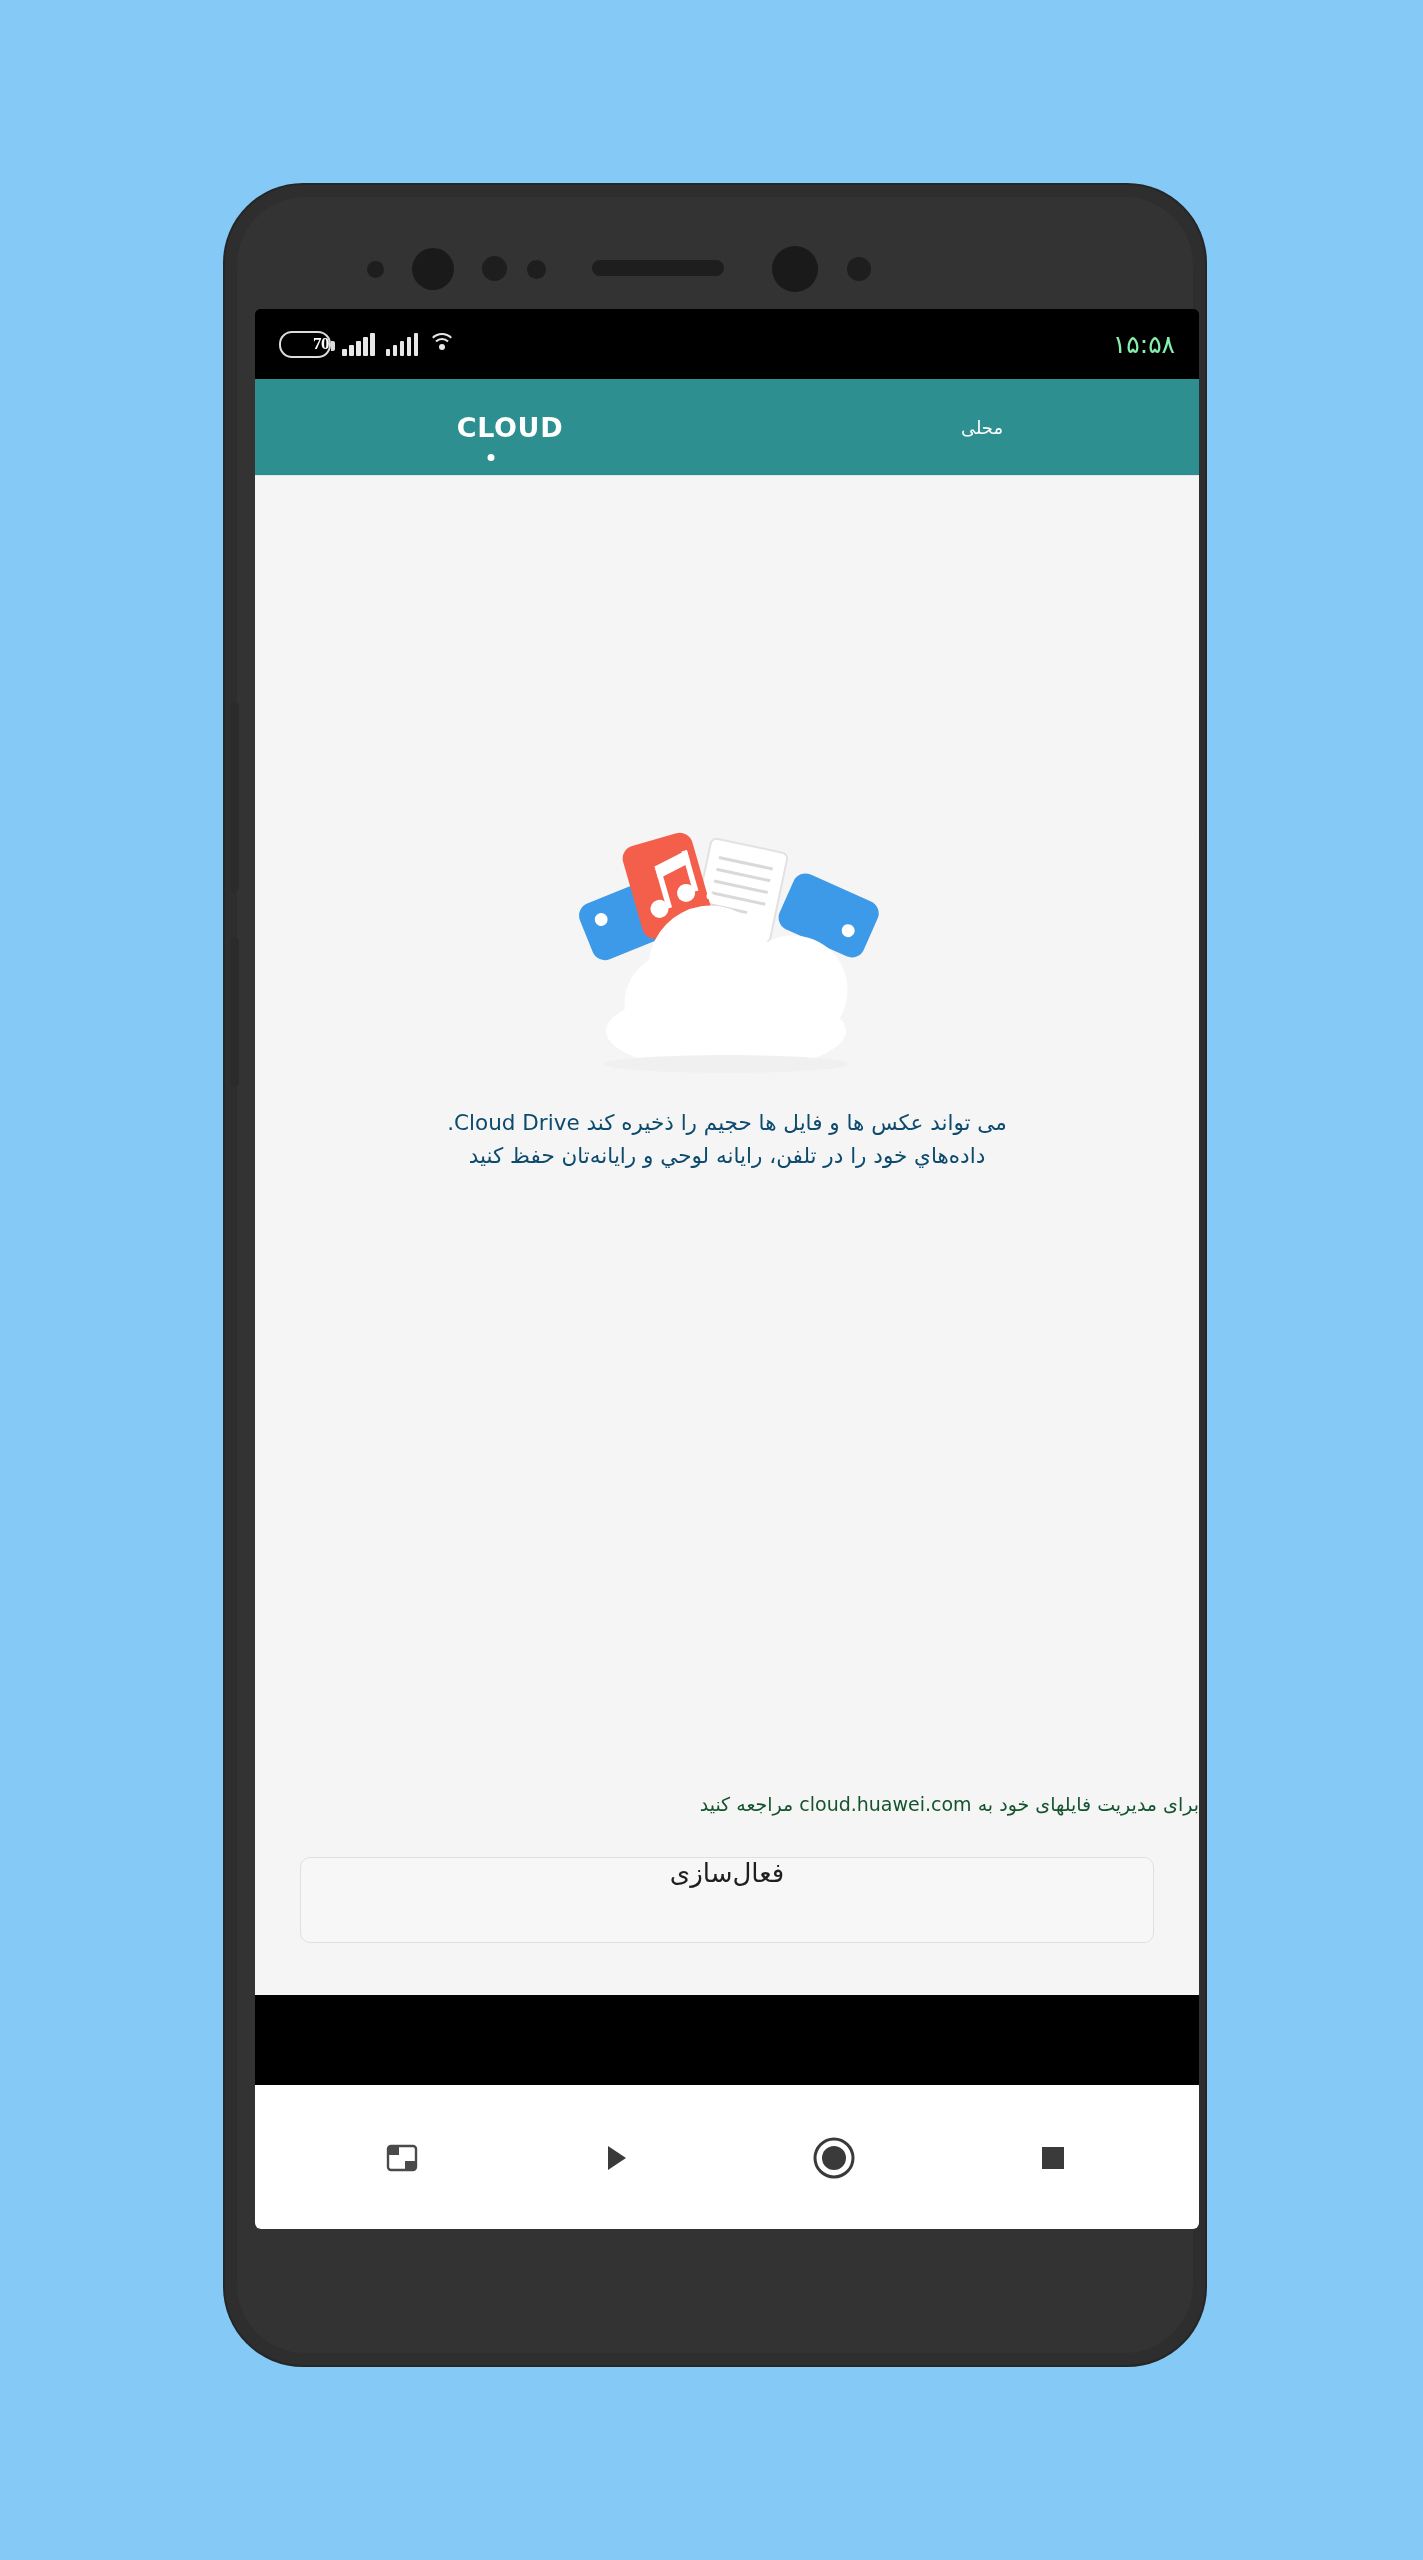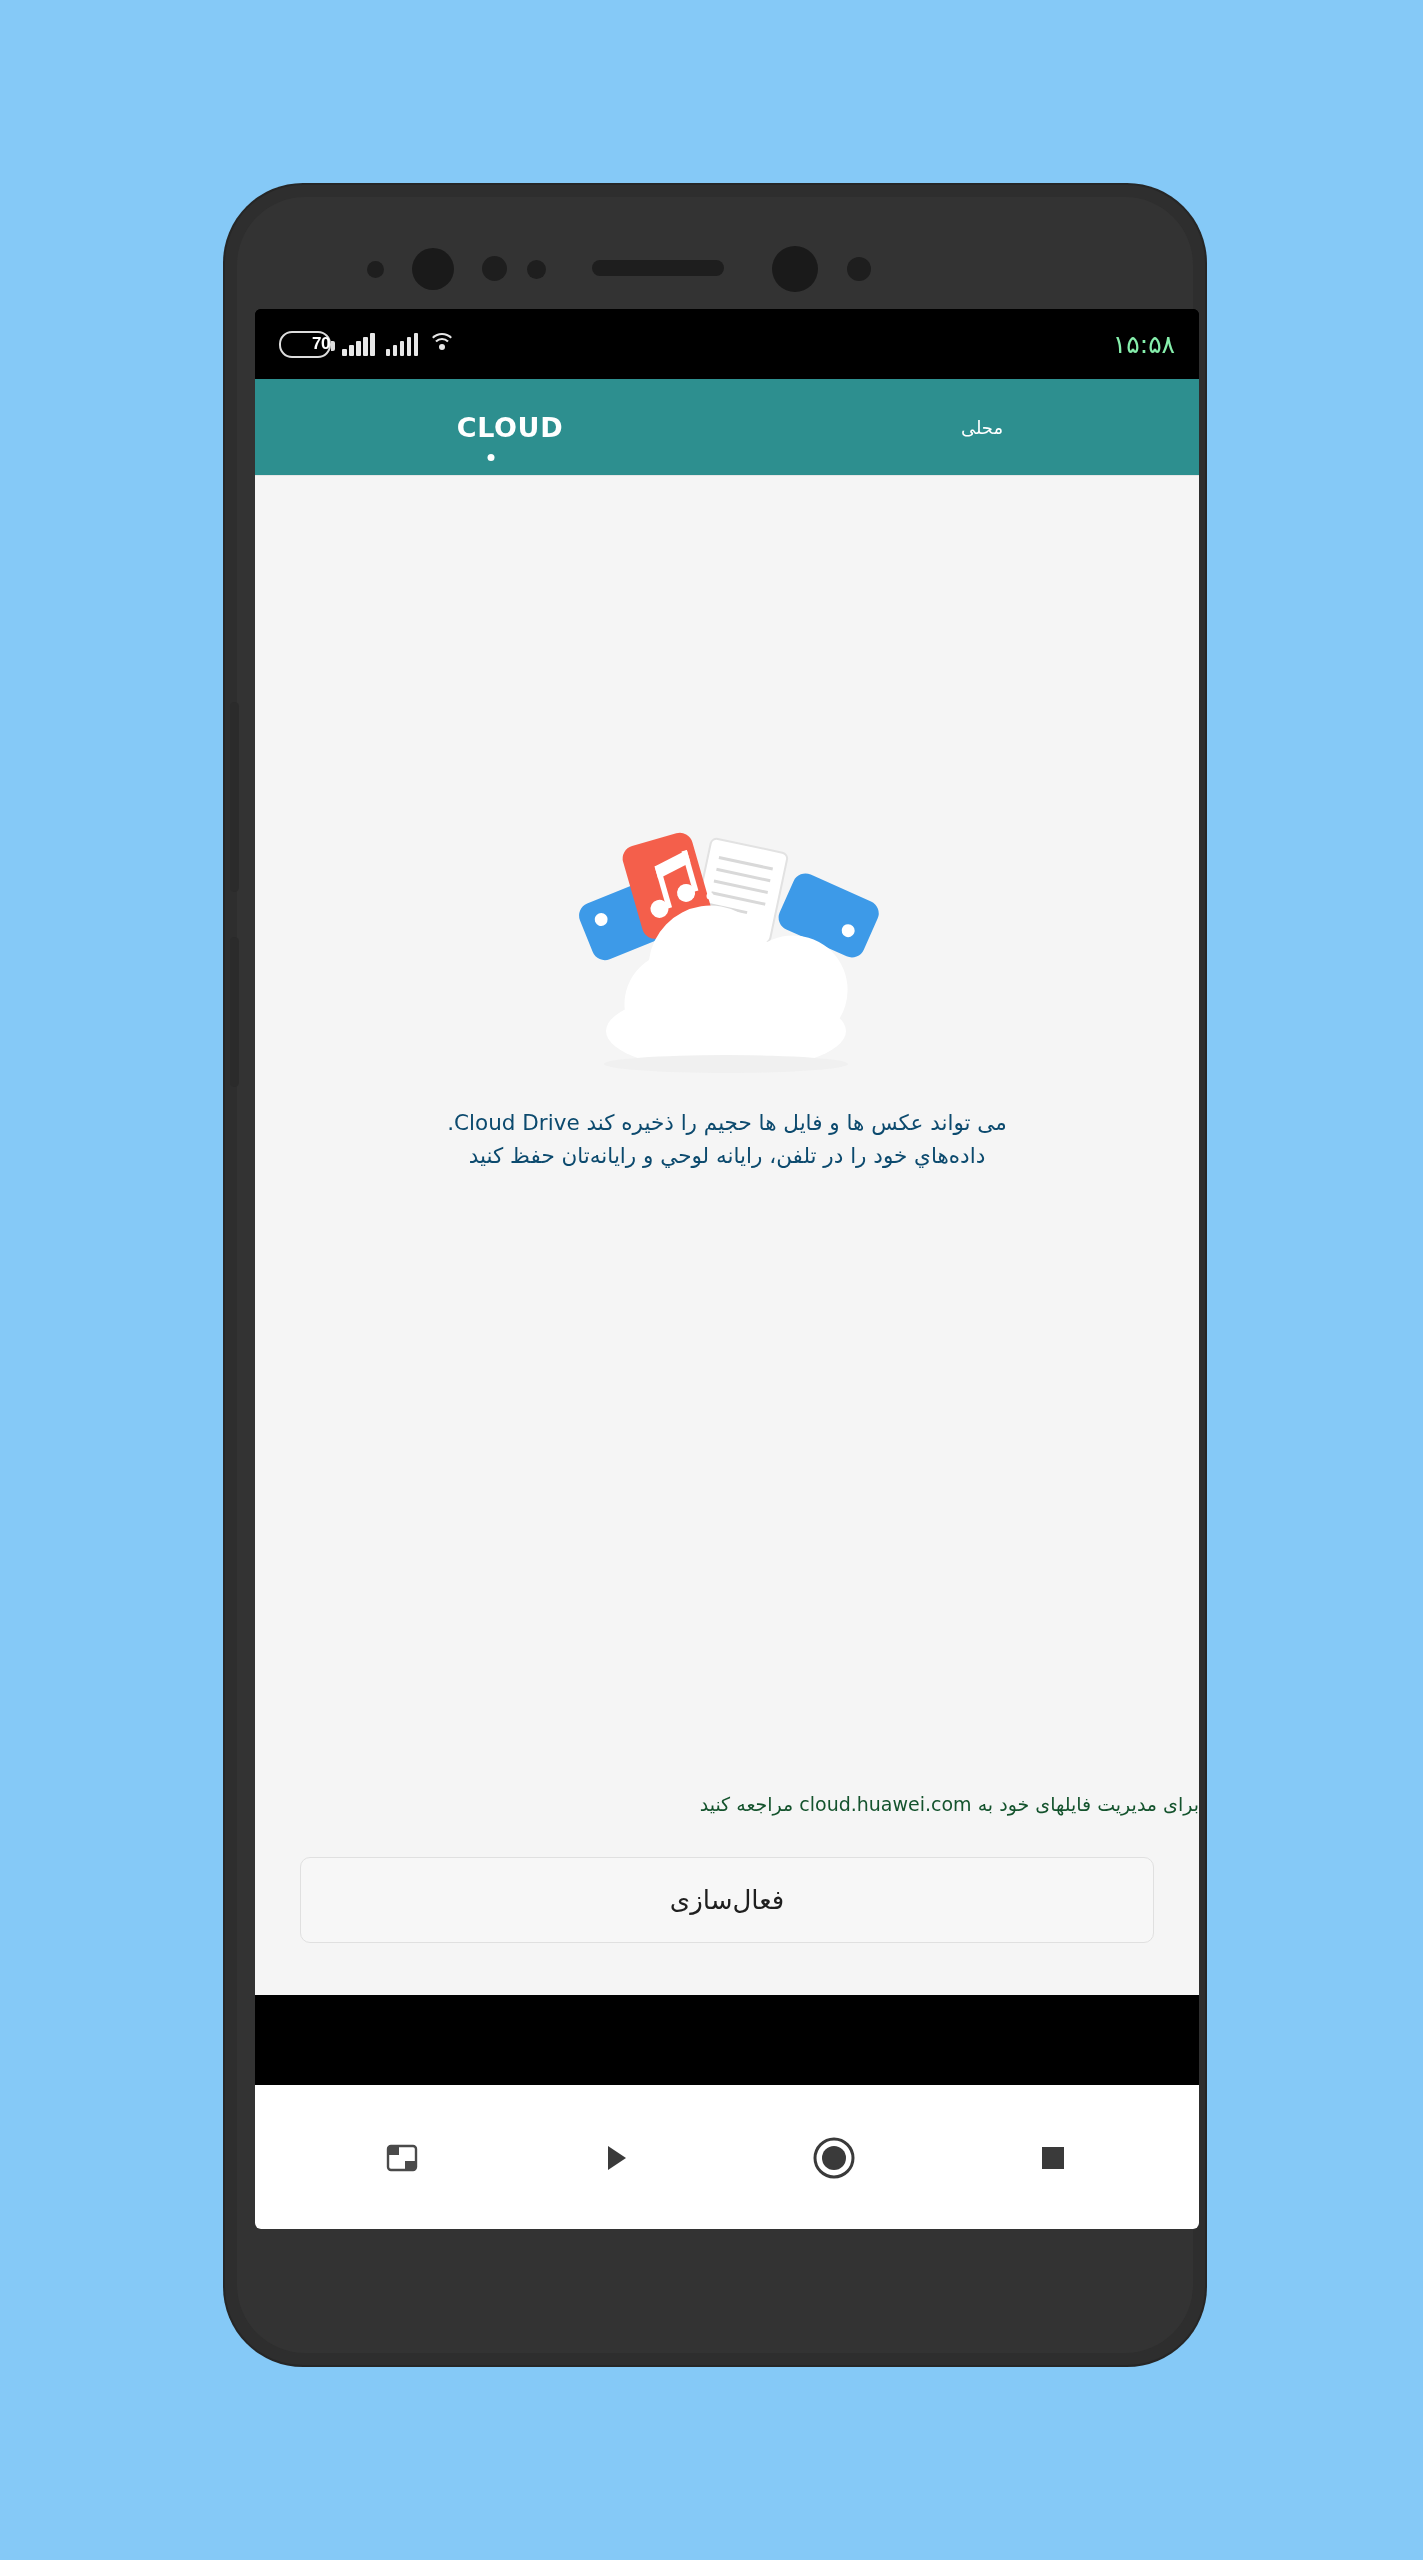--- a/index.html
+++ b/index.html
@@ -120,21 +120,21 @@
     width: 4px;
     height: 10px;
     background: #dcdcdc;
     border-radius: 0 2px 2px 0;
   }
   .battery span {
     color: #fff;
     font-size: 17px;
     font-weight: bold;
     letter-spacing: -0.5px;
-    font-family: Liberation Sans, sans-serif;
+    font-family: Liberation Serif, serif;
     margin-left: 32px;
   }
   .signal {
     display: flex;
     align-items: flex-end;
     gap: 2.5px;
     height: 24px;
   }
   .signal i {
     display: block;
@@ -259,21 +259,21 @@
     bottom: 52px;
     left: 45px;
     right: 45px;
     height: 84px;
     background: #f7f7f7;
     border: 1.5px solid #e0e0e0;
     border-radius: 10px;
     color: #1f1f1f;
     font-size: 26px;
     display: flex;
-    align-items: center;
+    align-items: flex-start;
     justify-content: center;
     direction: rtl;
     cursor: pointer;
   }
 
   
   .black-gap {
     height: 90px;
     background: #000;
   }

